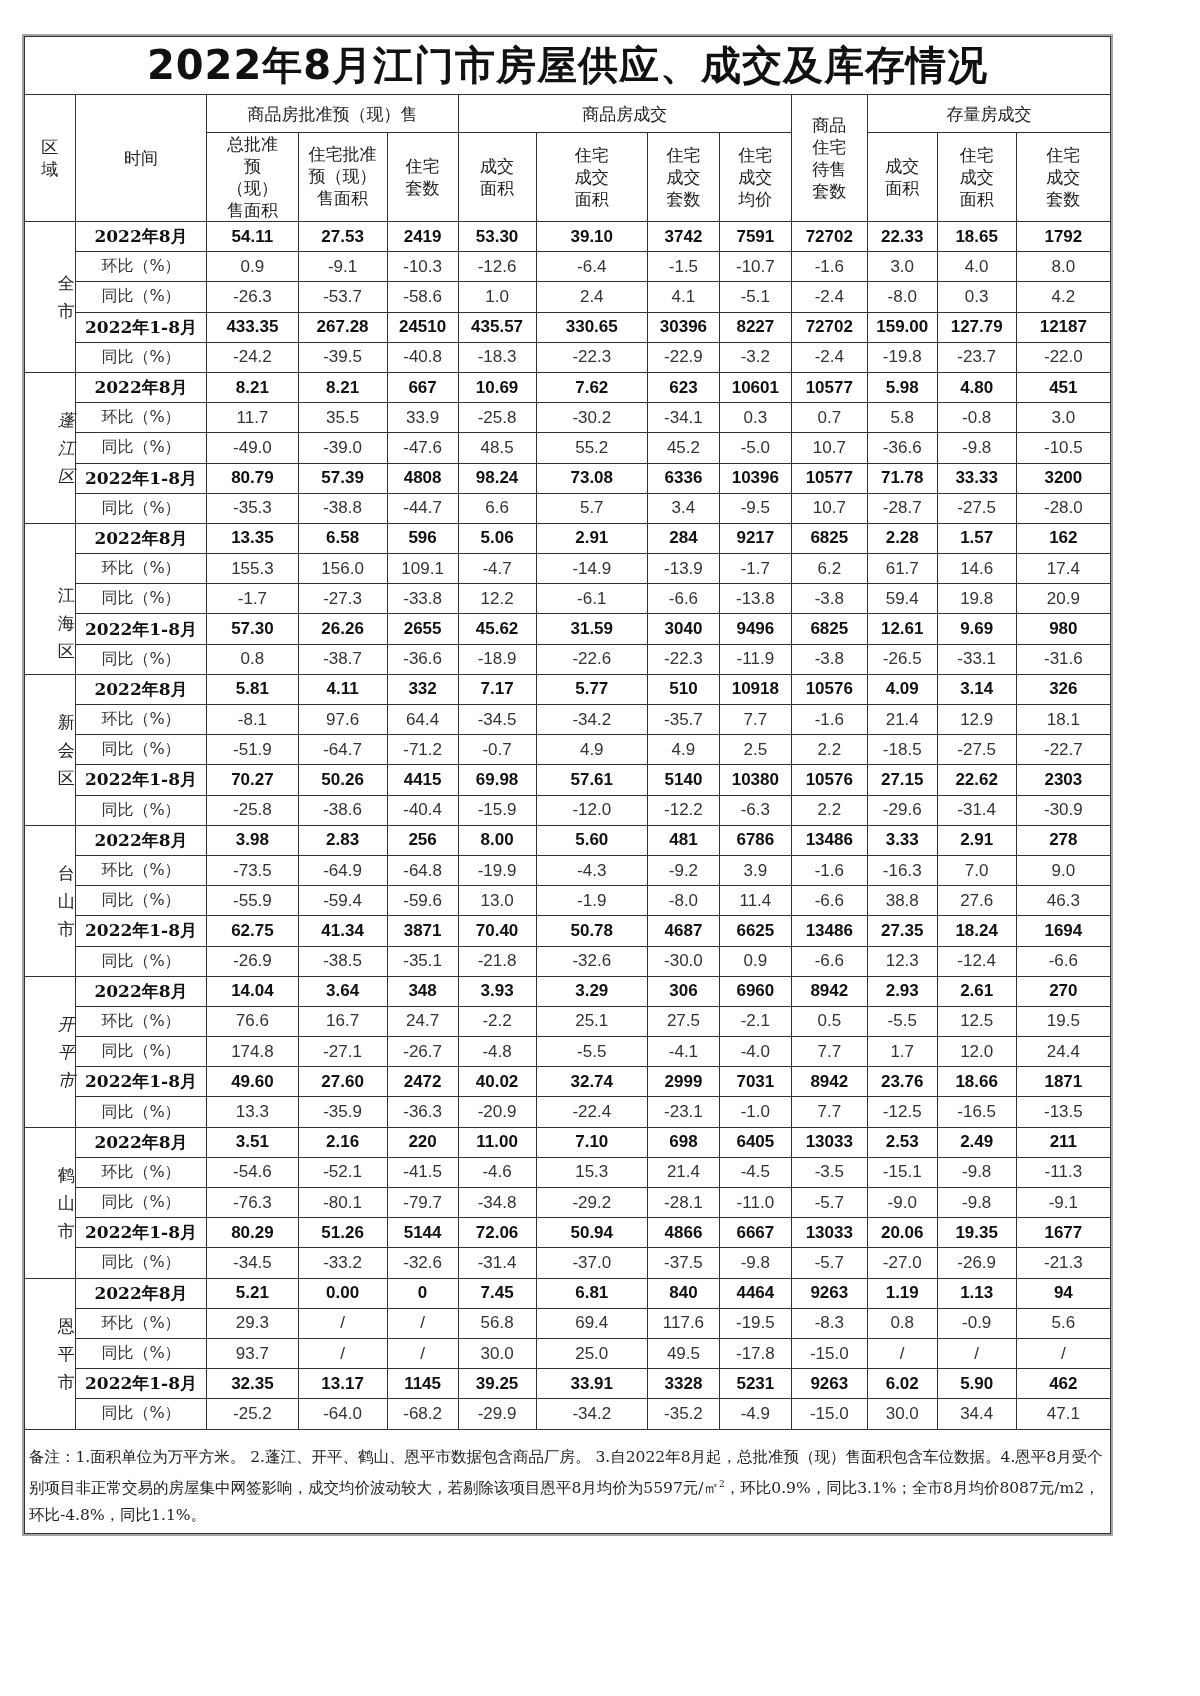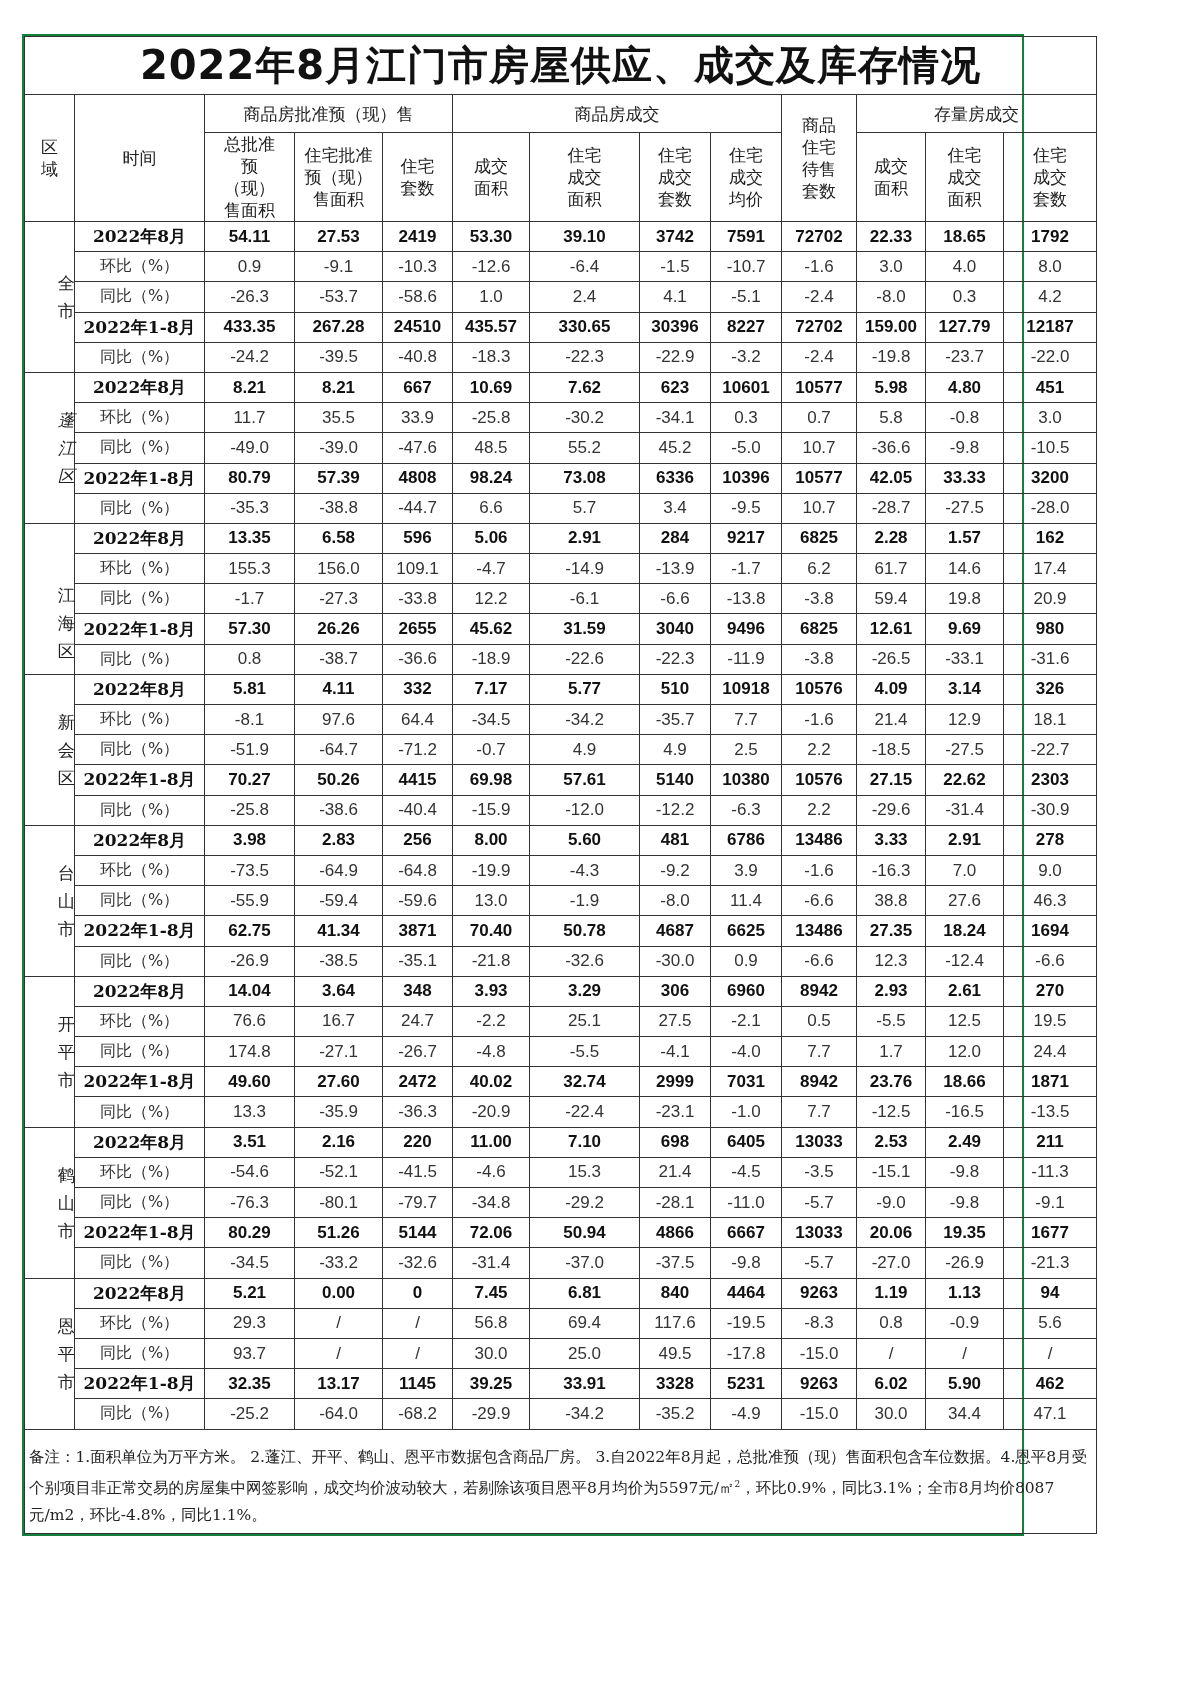--- a/index.html
+++ b/index.html
@@ -1,17 +1,17 @@
 <!DOCTYPE html>
 <html><head>
 <meta charset="utf-8">
 <style>
   html, body { margin:0; padding:0; background:#ffffff; }
   body { width:1200px; height:1696px; position:relative; font-family:"Liberation Sans","DejaVu Sans",sans-serif; color:#111; }
-  .sheet { position:absolute; left:22px; top:34px; width:1002px; border:2px solid #15803d; box-sizing:border-box; }
+  .sheet { position:absolute; left:22px; top:34px; width:1091px; border:2px solid #a3a3a3; box-sizing:border-box; }
   table { border-collapse:collapse; width:100%; table-layout:fixed; }
   td, th { border:1.3px solid #333; text-align:center; vertical-align:middle; padding:0; box-sizing:border-box; }
   .title { height:58px; font-size:40px; font-weight:bold; font-family:"DejaVu Sans",sans-serif; letter-spacing:1px; }
   .hdr { font-family:"DejaVu Sans",sans-serif; font-size:17px; font-weight:normal; line-height:22px; color:#222; }
   .hg { height:38px; }
   .hs { height:68px; }
   tr.data td { height:30.2px; font-size:17px; }
   td.region { font-family:"DejaVu Sans",sans-serif; font-size:21px; line-height:28px; color:#222;padding-left:32px; }
   td.time { font-family:"DejaVu Serif","Liberation Serif",serif; font-size:16px; }
   td.time.bold { font-weight:bold; }
@@ -48,21 +48,21 @@
       <tr class="hg">
         <th rowspan="2" class="hdr"><span style="display:inline-block;width:1.1em;word-break:break-all;">区域</span></th>
         <th rowspan="2" class="hdr">时间</th>
         <th colspan="3" class="hdr">商品房批准预（现）售</th>
         <th colspan="4" class="hdr">商品房成交</th>
         <th rowspan="2" class="hdr"><span style="display:inline-block;width:2.1em;word-break:break-all;">商品住宅待售套数</span></th>
         <th colspan="3" class="hdr">存量房成交</th>
       </tr>
       <tr class="hs" id="subheader-row">
         <th class="hdr"><span class="wrap" style="display:inline-block;width:3.3em;word-break:break-all;">总批准预（现）售面积</span></th>
-        <th class="hdr"><span class="wrap" style="display:inline-block;width:4.3em;word-break:break-all;">住宅批准预（现）售面积</span></th>
+        <th class="hdr"><span class="wrap" style="display:inline-block;width:4.3em;word-break:break-all;font-family:Liberation Serif, serif;">住宅批准预（现）售面积</span></th>
         <th class="hdr"><span style="display:inline-block;width:2.1em;word-break:break-all;">住宅套数</span></th>
         <th class="hdr"><span style="display:inline-block;width:2.1em;word-break:break-all;">成交面积</span></th>
         <th class="hdr"><span style="display:inline-block;width:2.1em;word-break:break-all;">住宅成交面积</span></th>
         <th class="hdr"><span style="display:inline-block;width:2.1em;word-break:break-all;">住宅成交套数</span></th>
         <th class="hdr"><span style="display:inline-block;width:2.1em;word-break:break-all;">住宅成交均价</span></th>
         <th class="hdr"><span style="display:inline-block;width:2.1em;word-break:break-all;">成交面积</span></th>
         <th class="hdr"><span style="display:inline-block;width:2.1em;word-break:break-all;">住宅成交面积</span></th>
         <th class="hdr"><span style="display:inline-block;width:2.1em;word-break:break-all;">住宅成交套数</span></th>
       </tr>
     </thead>
@@ -184,21 +184,21 @@
         <tr class="data bold">
           <td class="time bold">2022年1-8月</td>
           <td class="v">80.79</td>
           <td class="v">57.39</td>
           <td class="v">4808</td>
           <td class="v">98.24</td>
           <td class="v">73.08</td>
           <td class="v">6336</td>
           <td class="v">10396</td>
           <td class="v">10577</td>
-          <td class="v">42.05</td>
+          <td class="v">71.78</td>
           <td class="v">33.33</td>
           <td class="v">3200</td>
         </tr>
         <tr class="data norm">
           <td class="time norm">同比（%）</td>
           <td class="v">-35.3</td>
           <td class="v">-38.8</td>
           <td class="v">-44.7</td>
           <td class="v">6.6</td>
           <td class="v">5.7</td>
@@ -416,21 +416,21 @@
           <td class="v">-21.8</td>
           <td class="v">-32.6</td>
           <td class="v">-30.0</td>
           <td class="v">0.9</td>
           <td class="v">-6.6</td>
           <td class="v">12.3</td>
           <td class="v">-12.4</td>
           <td class="v">-6.6</td>
         </tr>
         <tr class="data bold">
-          <td rowspan="5" class="region"><span style="display: inline-block; width: 1.1em; word-break: break-all;">开平市</span></td>
+          <td rowspan="5" class="region"><span style="display: inline-block; width: 1.1em; word-break: break-all; font-style: italic;">开平市</span></td>
           <td class="time bold">2022年8月</td>
           <td class="v">14.04</td>
           <td class="v">3.64</td>
           <td class="v">348</td>
           <td class="v">3.93</td>
           <td class="v">3.29</td>
           <td class="v">306</td>
           <td class="v">6960</td>
           <td class="v">8942</td>
           <td class="v">2.93</td>

